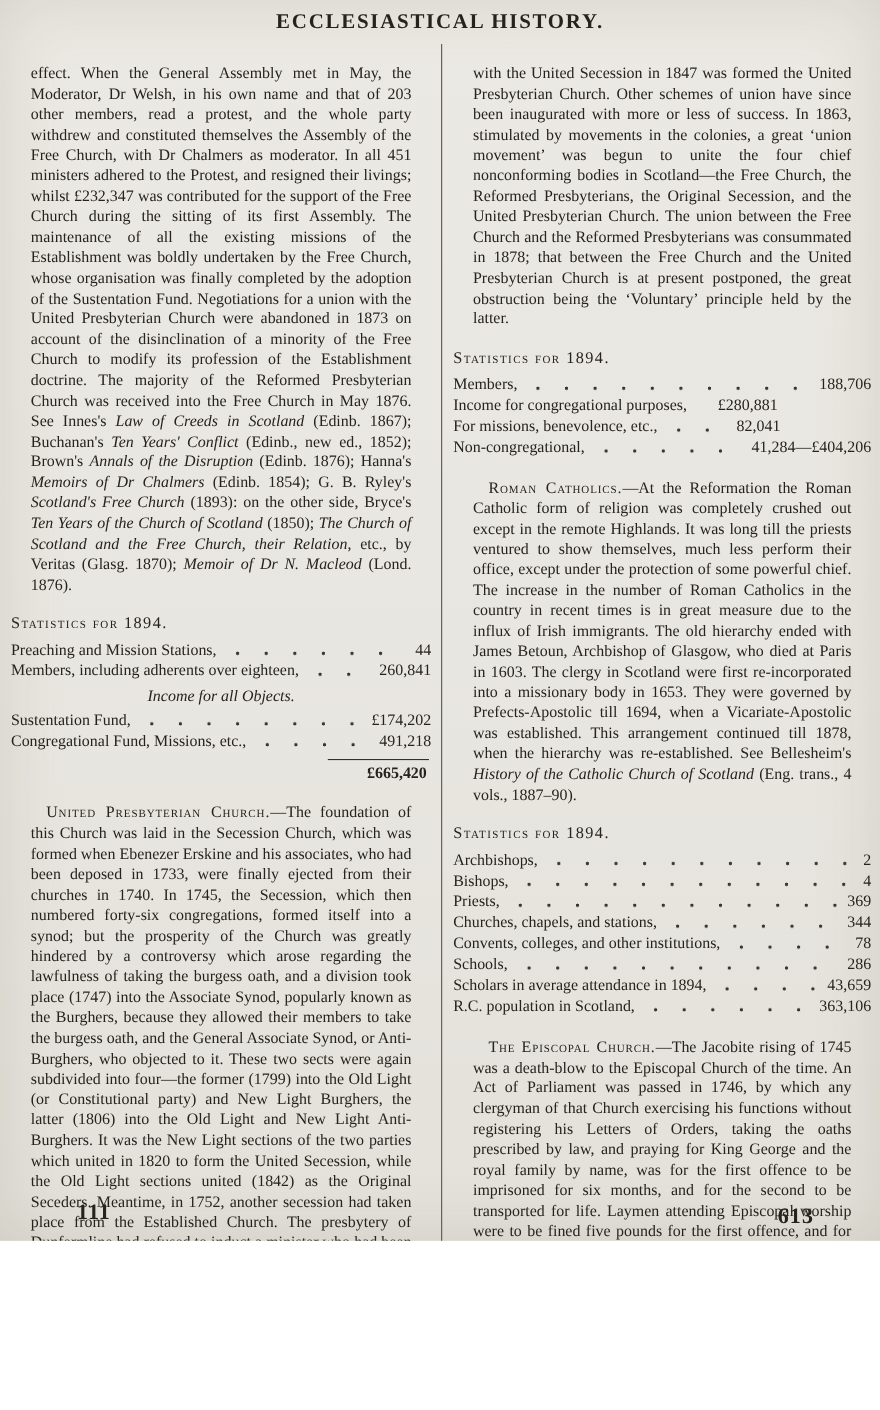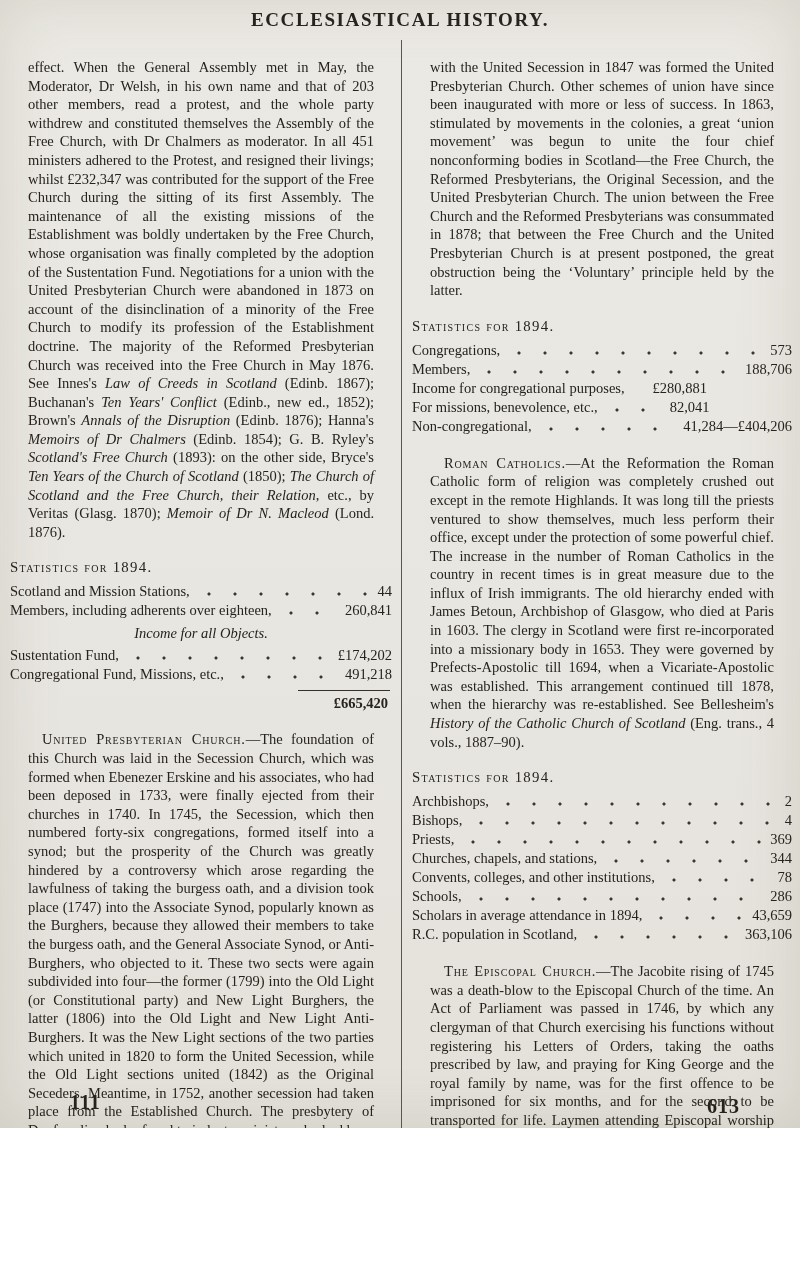--- a/index.html
+++ b/index.html
@@ -46,21 +46,21 @@
   <div class="columns">
 
     <div class="col col-left">
 
       <p class="just"><span>effect.  When the General Assembly met in May, the Moderator, Dr Welsh, in his own name and that of 203 other members, read a protest, and the whole party withdrew and constituted themselves the Assembly of the Free Church, with Dr Chalmers as moderator.  In all 451 ministers adhered to the Protest, and resigned their livings; whilst £232,347 was contributed for the support of the Free Church during the sitting of its first Assembly.  The maintenance of all the existing missions of the Establishment was boldly undertaken by the Free Church, whose organisation was finally completed by the adoption of the Sustentation Fund.  Negotiations for a union with the United Presbyterian Church were abandoned in 1873 on account of the disinclination of a minority of the Free Church to modify its profession of the Establishment doctrine.  The majority of the Reformed Presbyterian Church was received into the Free Church in May 1876.  See Innes's </span><i>Law of Creeds in Scotland</i><span> (Edinb. 1867); Buchanan's </span><i>Ten Years' Conflict</i><span> (Edinb., new ed., 1852); Brown's </span><i>Annals of the Disruption</i><span> (Edinb. 1876); Hanna's </span><i>Memoirs of Dr Chalmers</i><span> (Edinb. 1854); G. B. Ryley's </span><i>Scotland's Free Church</i><span> (1893): on the other side, Bryce's </span><i>Ten Years of the Church of Scotland</i><span> (1850); </span><i>The Church of Scotland and the Free Church, their Relation</i><span>, etc., by Veritas (Glasg. 1870); </span><i>Memoir of Dr N. Macleod</i><span> (Lond. 1876).</span></p>
 
       <div>
         <div class="stats-heading">Statistics for 1894.</div>
         <div class="stable">
           <div class="srow">
-            <span class="lbl">Scotland and Mission Stations,</span>
+            <span class="lbl">Preaching and Mission Stations,</span>
             <span class="leader"></span>
             <span class="val">44</span>
           </div>
           <div class="srow">
             <span class="lbl">Members, including adherents over eighteen,</span>
             <span class="leader"></span>
             <span class="val">260,841</span>
           </div>
         </div>
         <div class="income-heading">Income for all Objects.</div>
@@ -85,25 +85,20 @@
 
     </div>
 
     <div class="col col-right">
 
       <p class="just"><span>with the United Secession in 1847 was formed the United Presbyterian Church.  Other schemes of union have since been inaugurated with more or less of success.  In 1863, stimulated by movements in the colonies, a great ‘union movement’ was begun to unite the four chief nonconforming bodies in Scotland—the Free Church, the Reformed Presbyterians, the Original Secession, and the United Presbyterian Church.  The union between the Free Church and the Reformed Presbyterians was consummated in 1878; that between the Free Church and the United Presbyterian Church is at present postponed, the great obstruction being the ‘Voluntary’ principle held by the latter.</span></p>
 
       <div>
         <div class="stats-heading">Statistics for 1894.</div>
         <div class="stable">
-          <div class="srow">
-            <span class="lbl">Congregations,</span>
-            <span class="leader"></span>
-            <span class="val">573</span>
-          </div>
           <div class="srow">
             <span class="lbl">Members,</span>
             <span class="leader"></span>
             <span class="val">188,706</span>
           </div>
           <div class="srow">
             <span class="lbl">Income for congregational purposes,</span>
             <span class="leader none"></span>
             <span class="val">£280,881</span>
             <span class="fill"></span>

